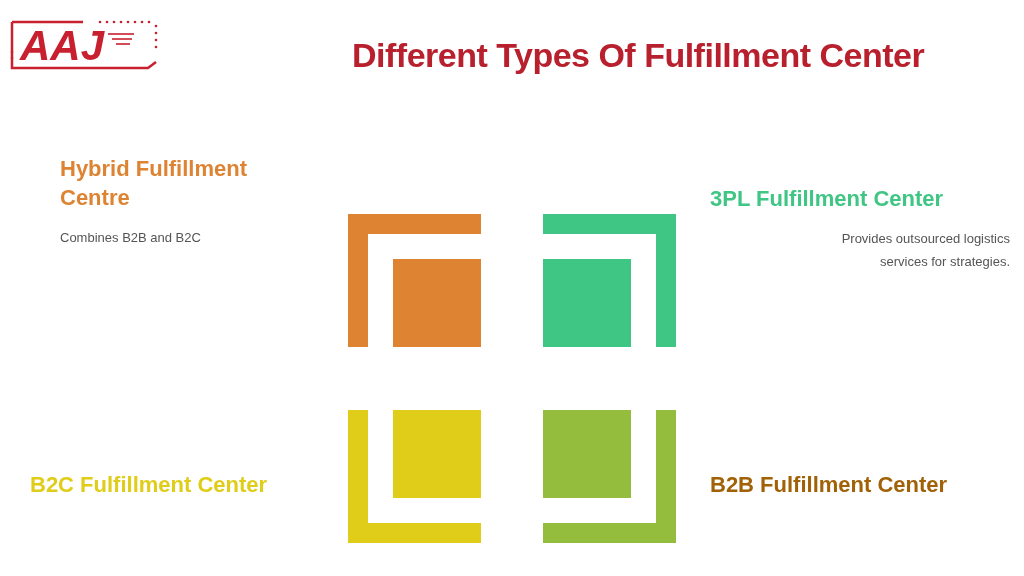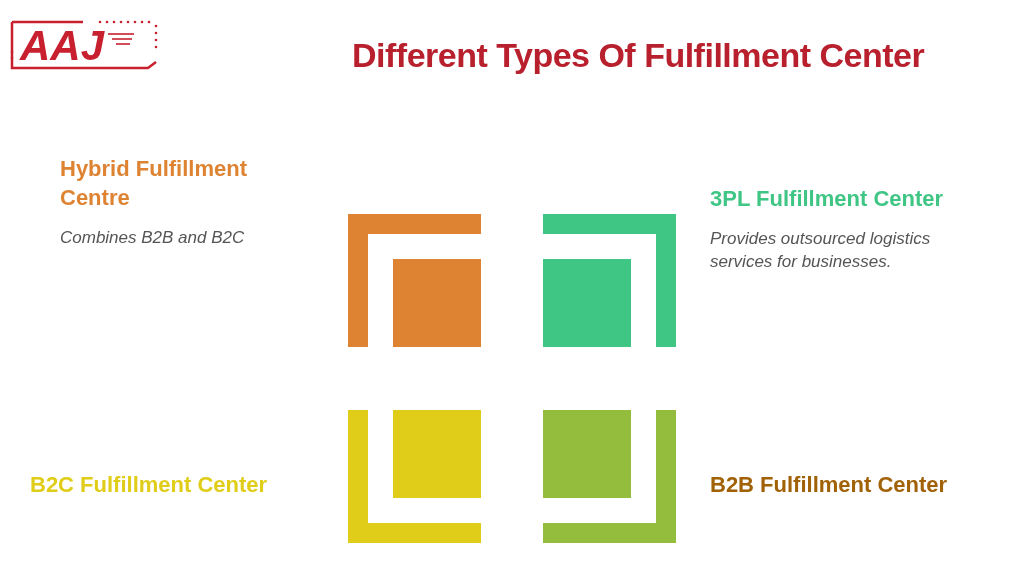--- a/index.html
+++ b/index.html
@@ -3,21 +3,21 @@
 <meta charset="utf-8">
 <style>
   html, body { margin:0; padding:0; }
   body { width:1024px; height:576px; background:#ffffff; position:relative; overflow:hidden;
          font-family:"Liberation Sans", "DejaVu Sans", sans-serif; }
   .abs { position:absolute; }
   .logo { left:8px; top:12px; width:150px; height:60px; }
   .title { left:352px; top:36px; width:640px; font-size:34px; font-weight:bold; color:#b8202e;
            letter-spacing:-0.5px; white-space:nowrap; }
   .head { font-size:22px; font-weight:bold; line-height:29px; }
-  .desc { font-size:17px; color:#555555; line-height:23px;font-style:italic; }
+  .desc { font-size:13px; color:#555555; line-height:23px; }
   .right-align { text-align:left; }
   .blk { position:absolute; }
 </style>
 </head>
 <body>
 
 <div class="abs logo">
   <svg width="150" height="60" viewBox="0 0 150 60">
     <path d="M4 10 L4 56 L140 56 L148 50" fill="none" stroke="#c8202e" stroke-width="2.5"></path>
     <path d="M4 10 L75 10" fill="none" stroke="#c8202e" stroke-width="2.5"></path>
@@ -59,23 +59,23 @@
     <div>Hybrid Fulfillment</div>
     <div>Centre</div>
   </div>
   <div class="desc" style="margin-top:14px;">
     <div>Combines B2B and B2C</div>
   </div>
 </div>
 
 <div class="abs" style="left:710px; top:184px; width:300px;">
   <div class="head" style="color:#3fc584;">3PL Fulfillment Center</div>
-  <div class="desc" style="margin-top:14px;">
+  <div class="desc" style="margin-top:14px;text-align:right;">
     <div>Provides outsourced logistics</div>
-    <div>services for businesses.</div>
+    <div>services for strategies.</div>
   </div>
 </div>
 
 <div class="abs right-align" style="left:30px; top:470px; width:284px;">
   <div class="head" style="color:#e0cd1a;">B2C Fulfillment Center</div>
 </div>
 
 <div class="abs" style="left:710px; top:470px; width:300px;">
   <div class="head" style="color:#a16207;">B2B Fulfillment Center</div>
 </div>

